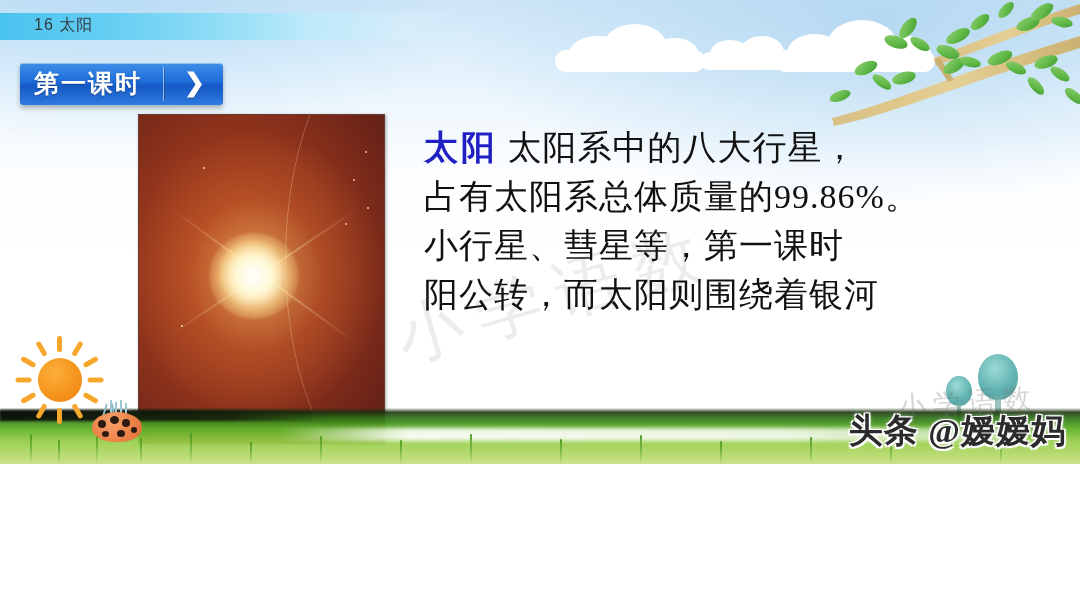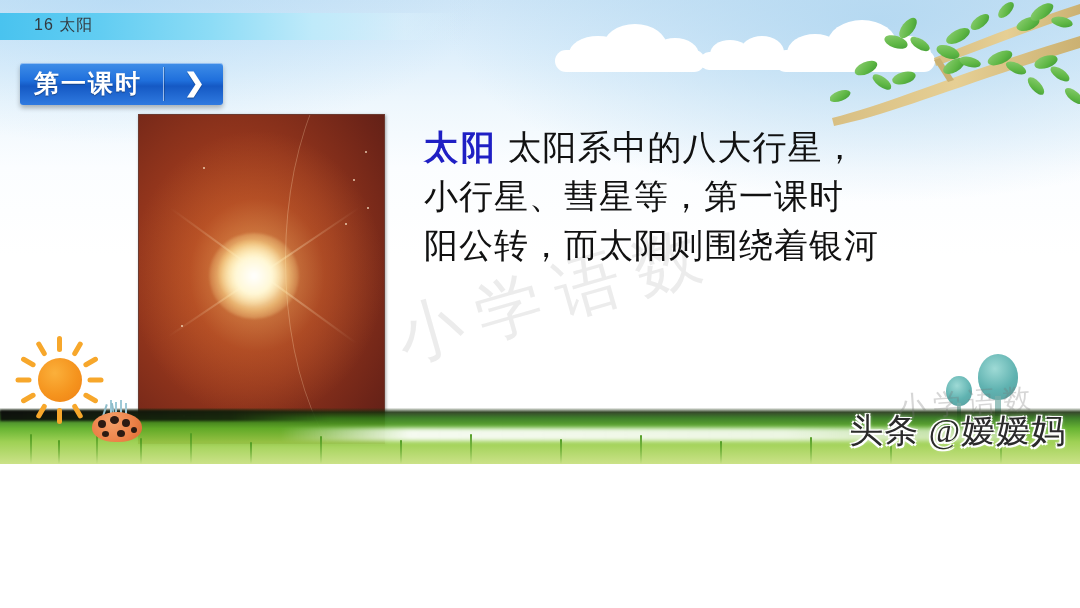--- a/index.html
+++ b/index.html
@@ -223,21 +223,21 @@
     position:absolute; background:rgba(120,175,170,.75);
   }
 
   
   #branch { position:absolute; right:0; top:0; width:250px; height:130px; pointer-events:none; }
 
   
   #brand-watermark {
     position:absolute; right:14px; bottom:10px;
     font-family:"Liberation Serif", serif;
-    font-size:34px; font-weight:normal;
+    font-size:34px; font-weight:bold;
     color:#2b2b2b;
     text-shadow:
       -1.5px -1.5px 0 #ffffff, 1.5px -1.5px 0 #ffffff,
       -1.5px 1.5px 0 #ffffff, 1.5px 1.5px 0 #ffffff,
       0 0 4px rgba(255,255,255,.9);
     letter-spacing:1px; white-space:nowrap;
   }
   #brand-sub {
     position:absolute; right:42px; bottom:42px;
     font-family:"Liberation Serif", serif;
@@ -344,20 +344,21 @@
     <div class="spark" style="left:226px; top:36px;"></div>
   </div>
 
   <div id="wm-diagonal">小学语数</div>
 
   <div id="body-text">
     <span class="ln">
       <span class="kw">太阳</span>
       <span>太阳系中的八大行星，</span>
     </span>
+    <span class="ln">占有太阳系总体质量的99.86%。</span>
     <span class="ln">小行星、彗星等，第一课时</span>
     <span class="ln">阳公转，而太阳则围绕着银河</span>
   </div>
 
   <div class="mini-tree" style="left:978px; bottom:48px; width:40px; height:62px;">
     <div class="crown" style="left:0; top:0; width:40px; height:46px;"></div>
     <div class="trunk" style="left:17px; top:42px; width:6px; height:20px;"></div>
   </div>
   <div class="mini-tree" style="left:946px; bottom:44px; width:26px; height:44px;">
     <div class="crown" style="left:0; top:0; width:26px; height:30px;"></div>

